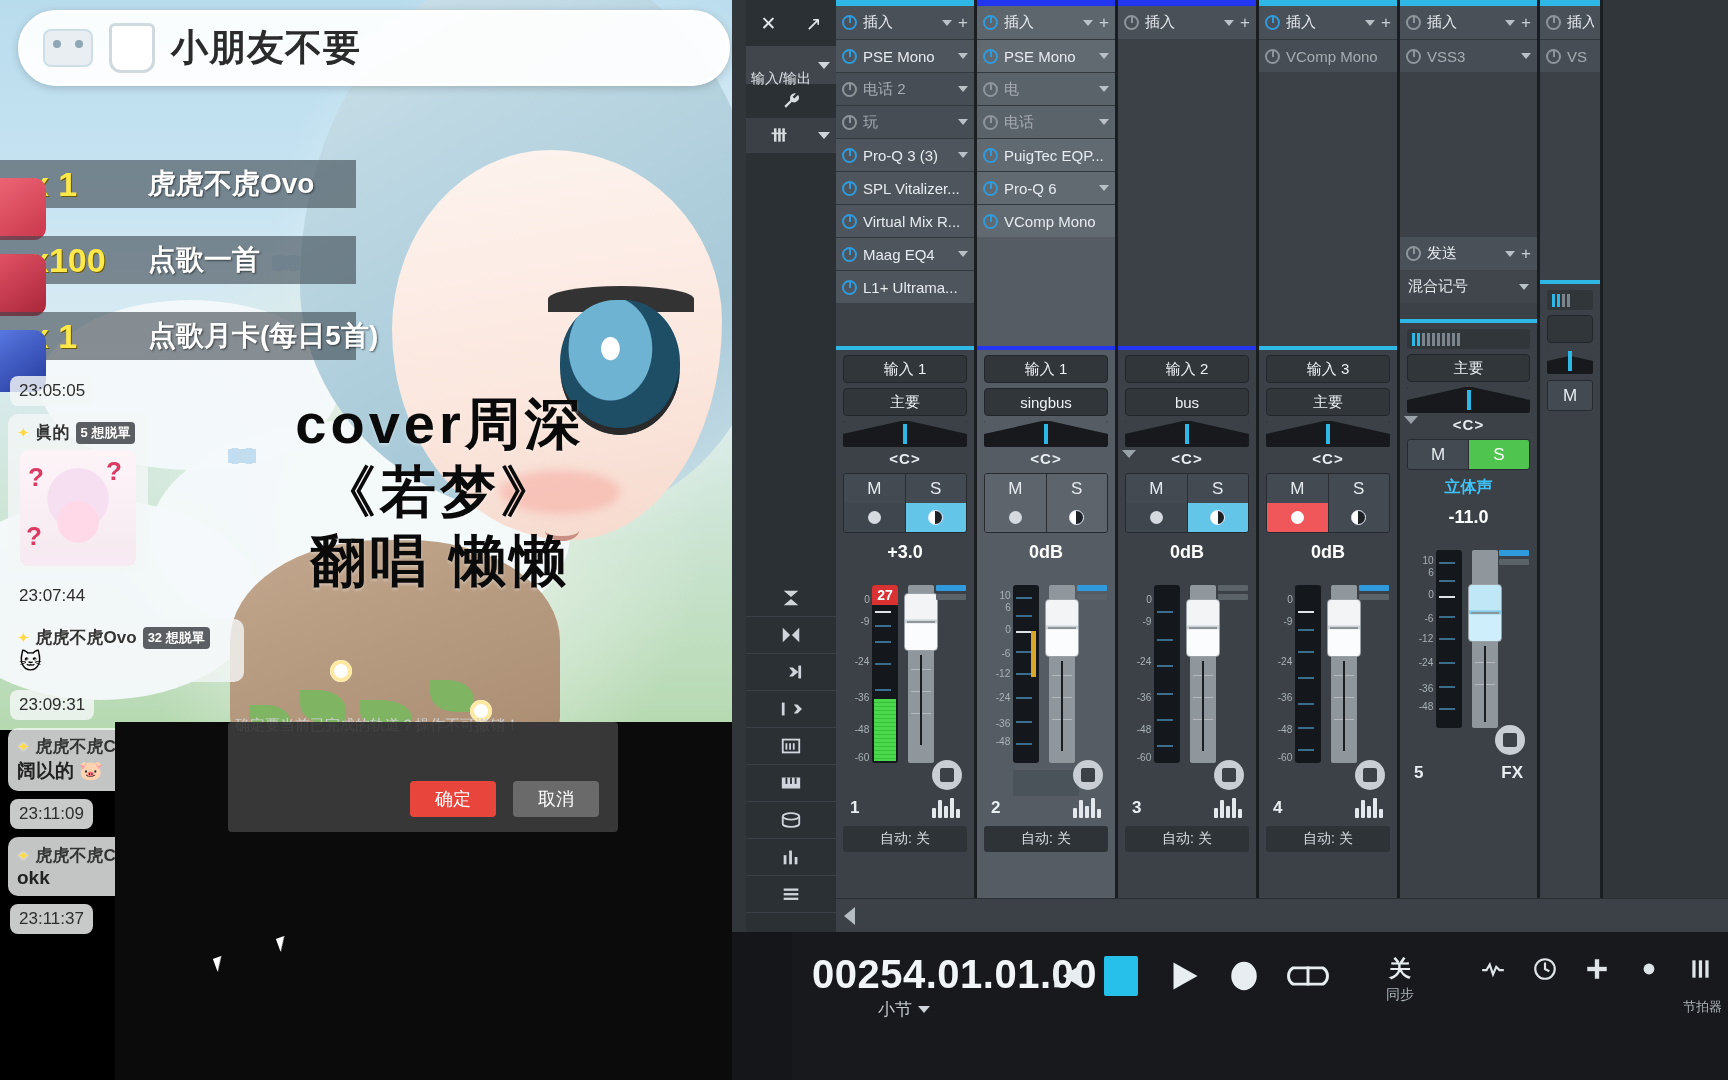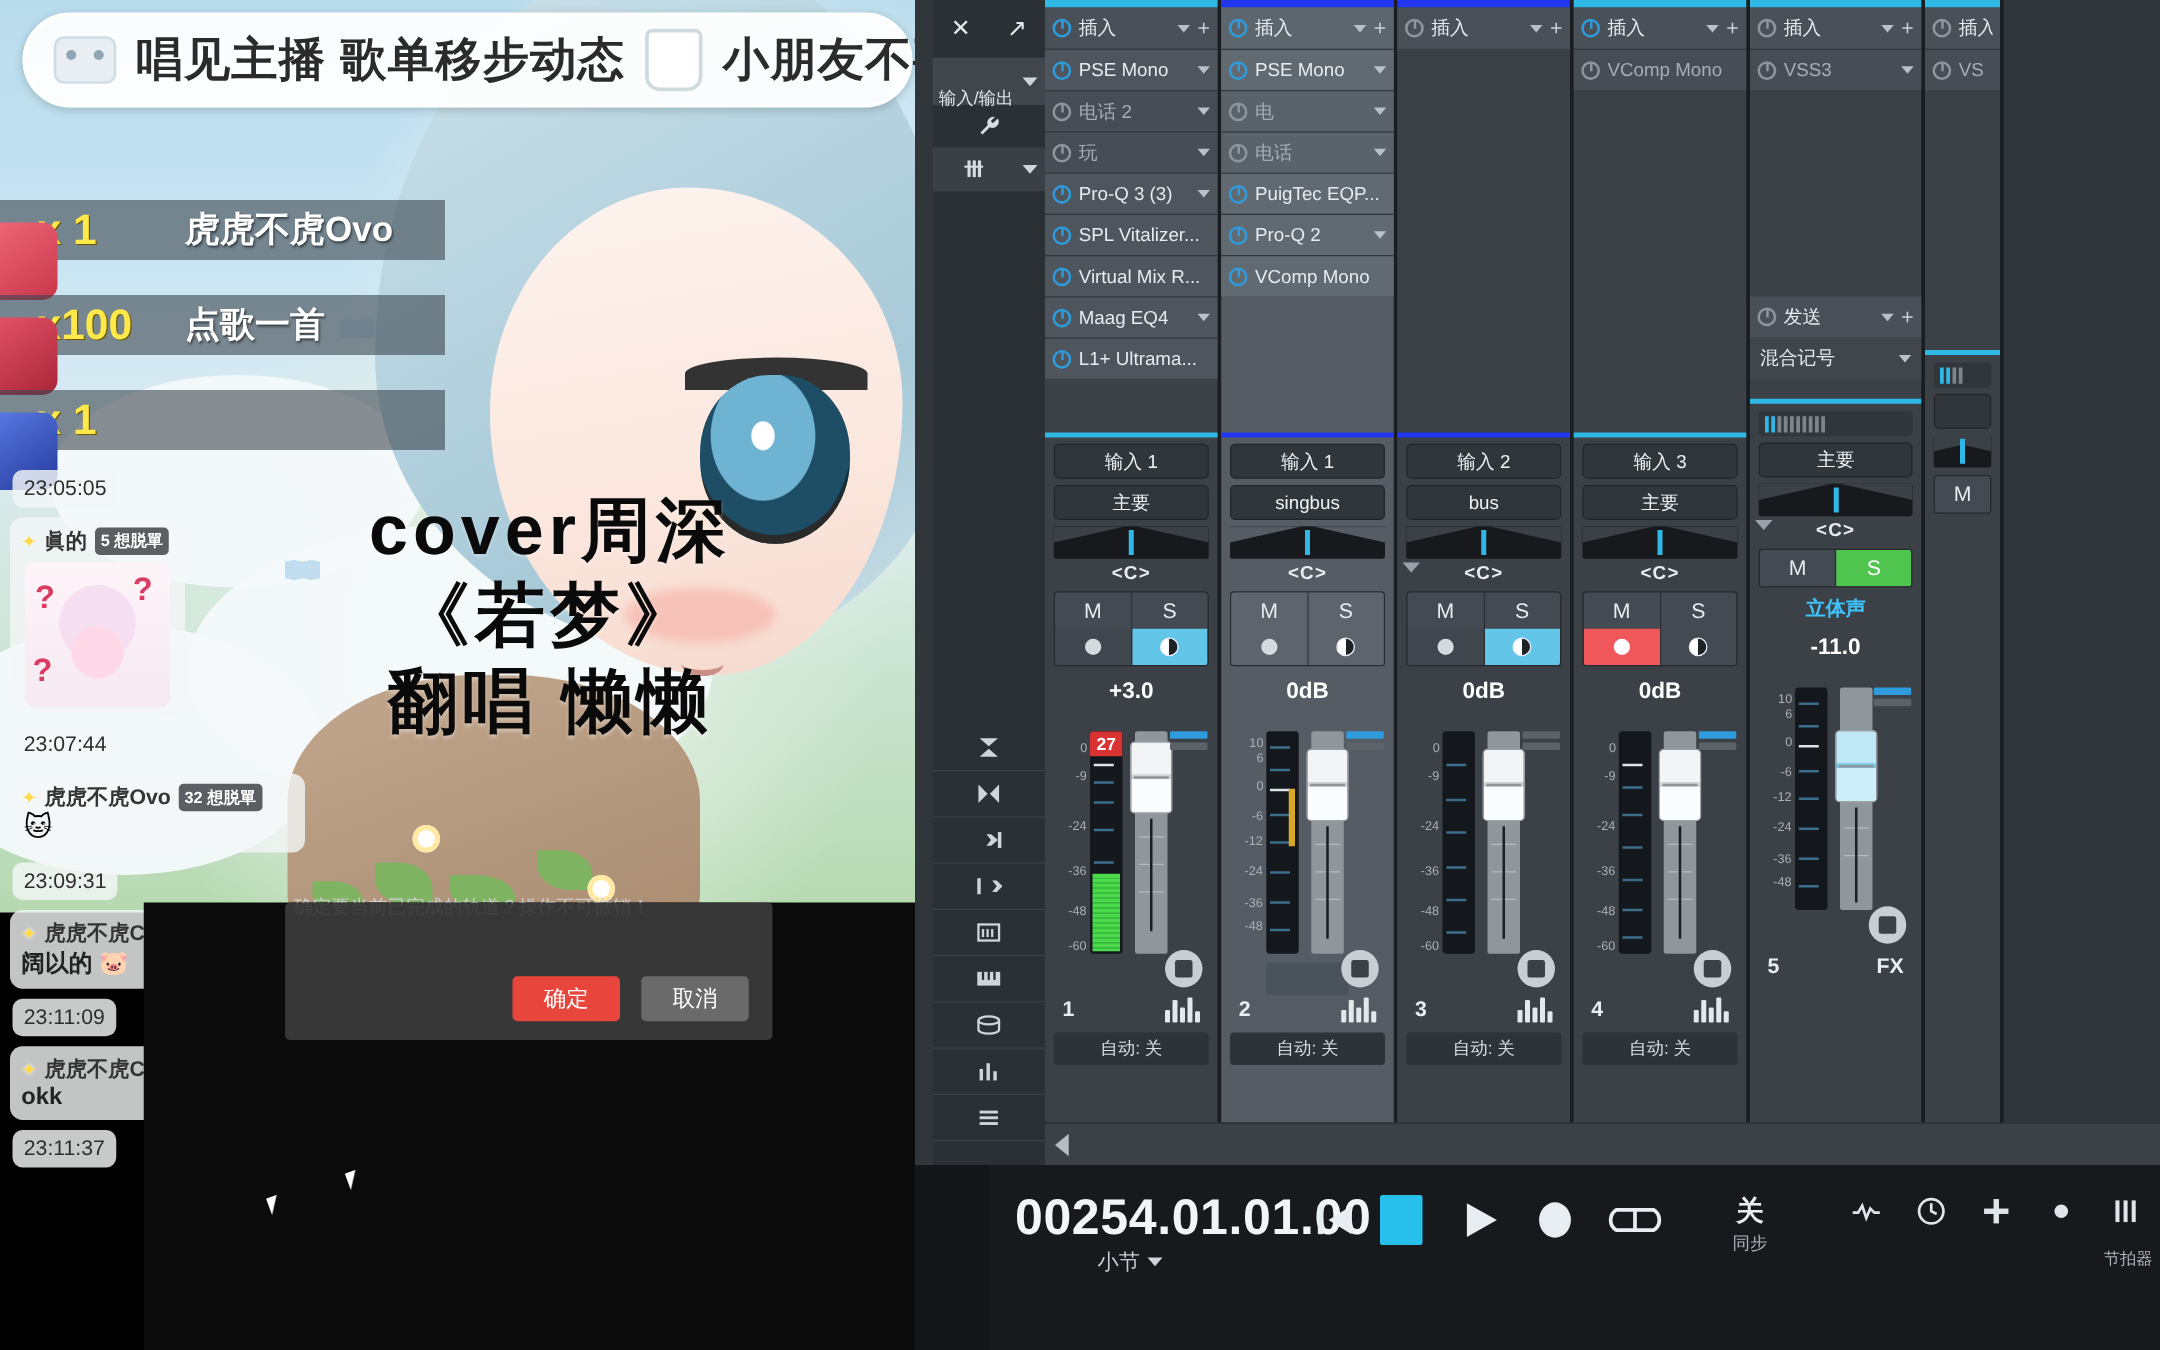--- a/index.html
+++ b/index.html
@@ -238,21 +238,20 @@
       <div class="leaf" style="left:430px;top:680px;width:44px;height:32px;"></div>
       <div class="leaf" style="left:250px;top:705px;width:40px;height:26px;"></div>
       <div class="flower" style="left:330px;top:660px;"></div>
       <div class="flower" style="left:470px;top:700px;"></div>
       <div class="butterfly" style="left:272px;top:255px;"></div>
       <div class="butterfly" style="left:228px;top:448px;"></div>
     </div>
 
     <div id="ribbon">
       <div id="ribbonIcon"></div>
-      <div id="ribbonText">唱见主播 歌单移步动态</div>
       <div id="ribbonCup"></div>
       <div id="ribbonText" style="position:static">小朋友不要</div>
     </div>
 
     <div class="giftRow" style="left:0;top:160px;">
       <div class="giftBar" style="width:356px;">
         <div style="position:relative;width:0;height:0;">
           <div class="giftIcon" style="background:linear-gradient(145deg,#f06a7a,#c9364a);"></div>
         </div>
         <div class="giftCount">x 1</div>
@@ -267,20 +266,21 @@
         <div class="giftCount">x100</div>
         <div class="giftLabel">点歌一首</div>
       </div>
     </div>
     <div class="giftRow" style="left:0;top:312px;">
       <div class="giftBar" style="width:356px;">
         <div style="position:relative;width:0;height:0;">
           <div class="giftIcon" style="background:linear-gradient(145deg,#5d7ee8,#243a9c);"></div>
         </div>
         <div class="giftCount">x 1</div>
+        <div class="giftLabel">点歌月卡(每日5首)</div>
       </div>
     </div>
 
     <div id="songText">
       <div>cover周深</div>
       <div>《若梦》</div>
       <div>翻唱 懒懒</div>
     </div>
 
     <div id="chat">
@@ -589,21 +589,21 @@
               <span class="pwr off"></span>
               <span class="insTxt dim">电话</span>
               <span class="tri"></span>
             </div>
           <div class="slot on">
               <span class="pwr"></span>
               <span class="insTxt">PuigTec EQP...</span>
             </div>
           <div class="slot on">
               <span class="pwr"></span>
-              <span class="insTxt">Pro-Q 2</span>
+              <span class="insTxt">Pro-Q 6</span>
               <span class="tri"></span>
             </div>
           <div class="slot on">
               <span class="pwr"></span>
               <span class="insTxt">VComp Mono</span>
             </div>
 
           <div style="height:99px"></div>
           <div class="secLine" style="background:#2236f2;margin-top:10px;"></div>
           <div class="routeBtn">输入 1</div>

